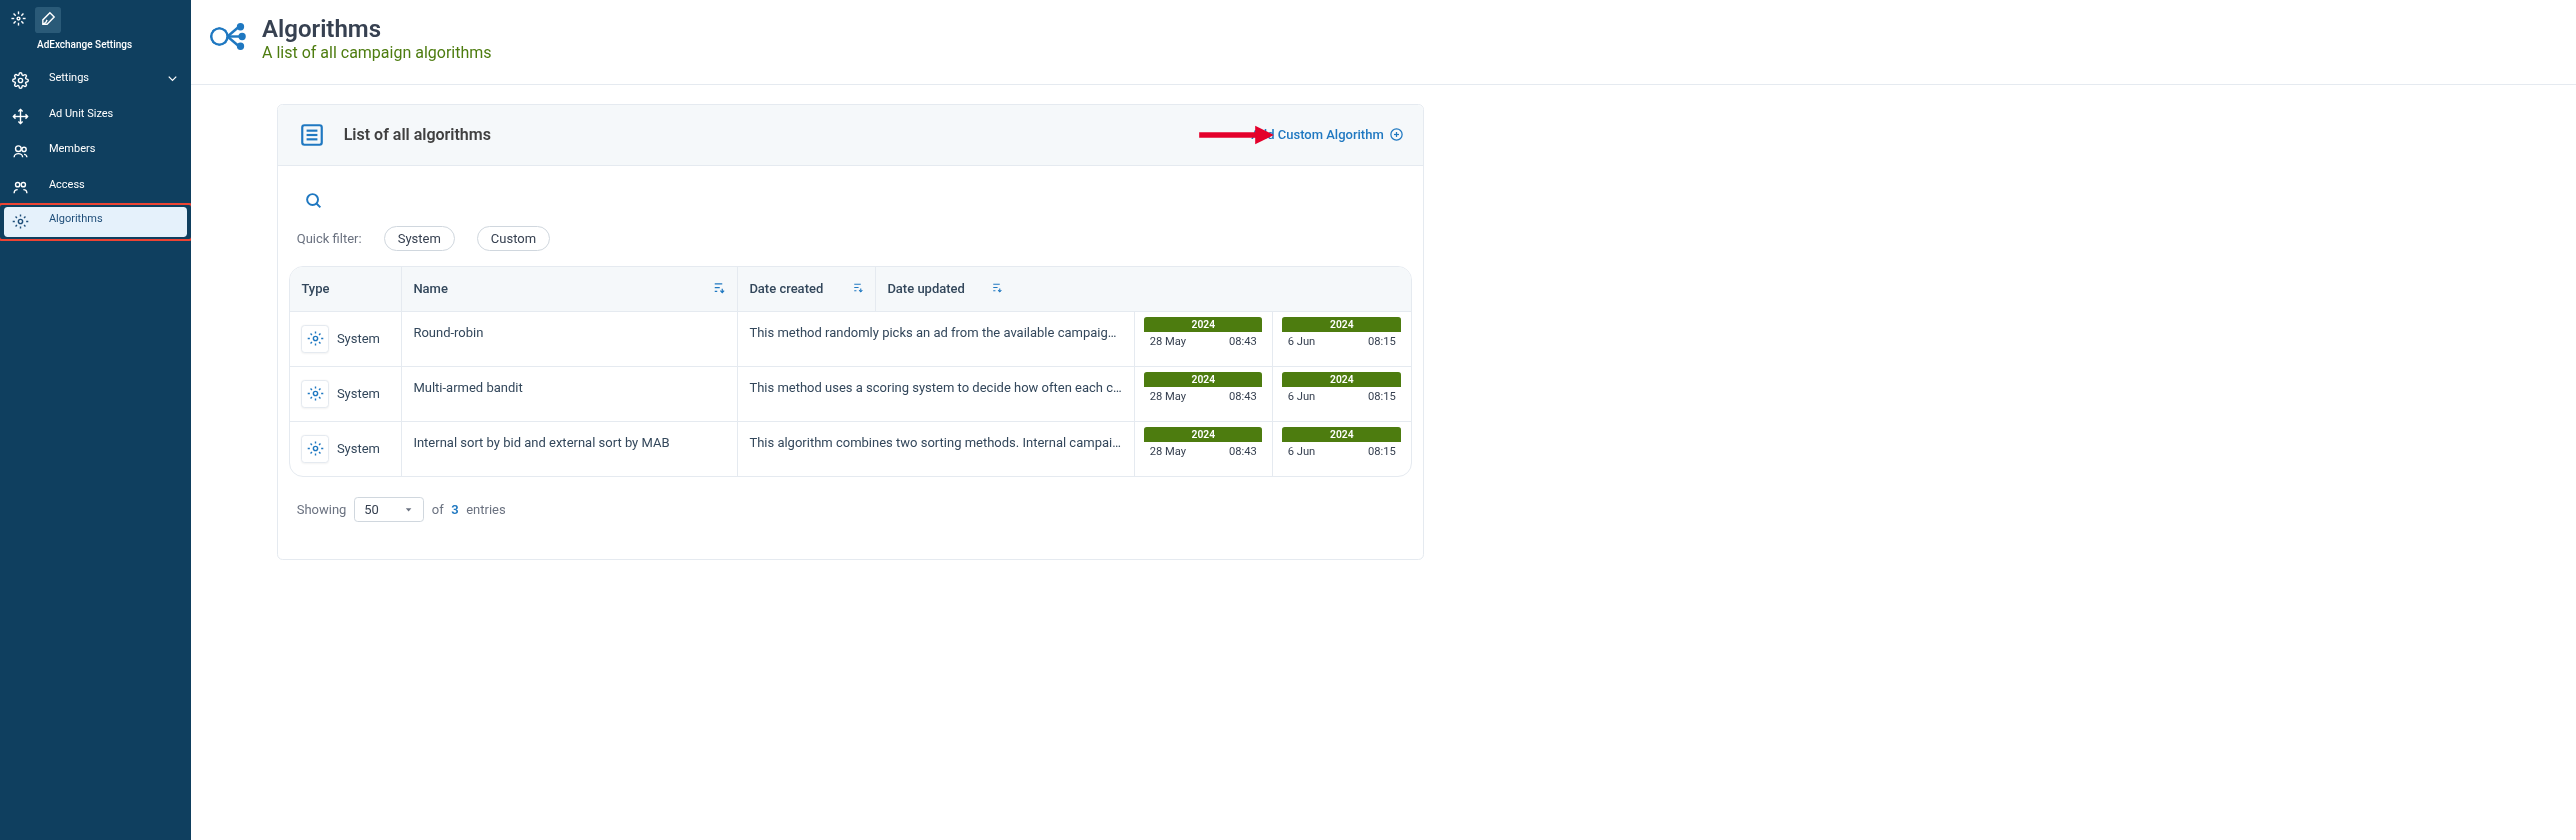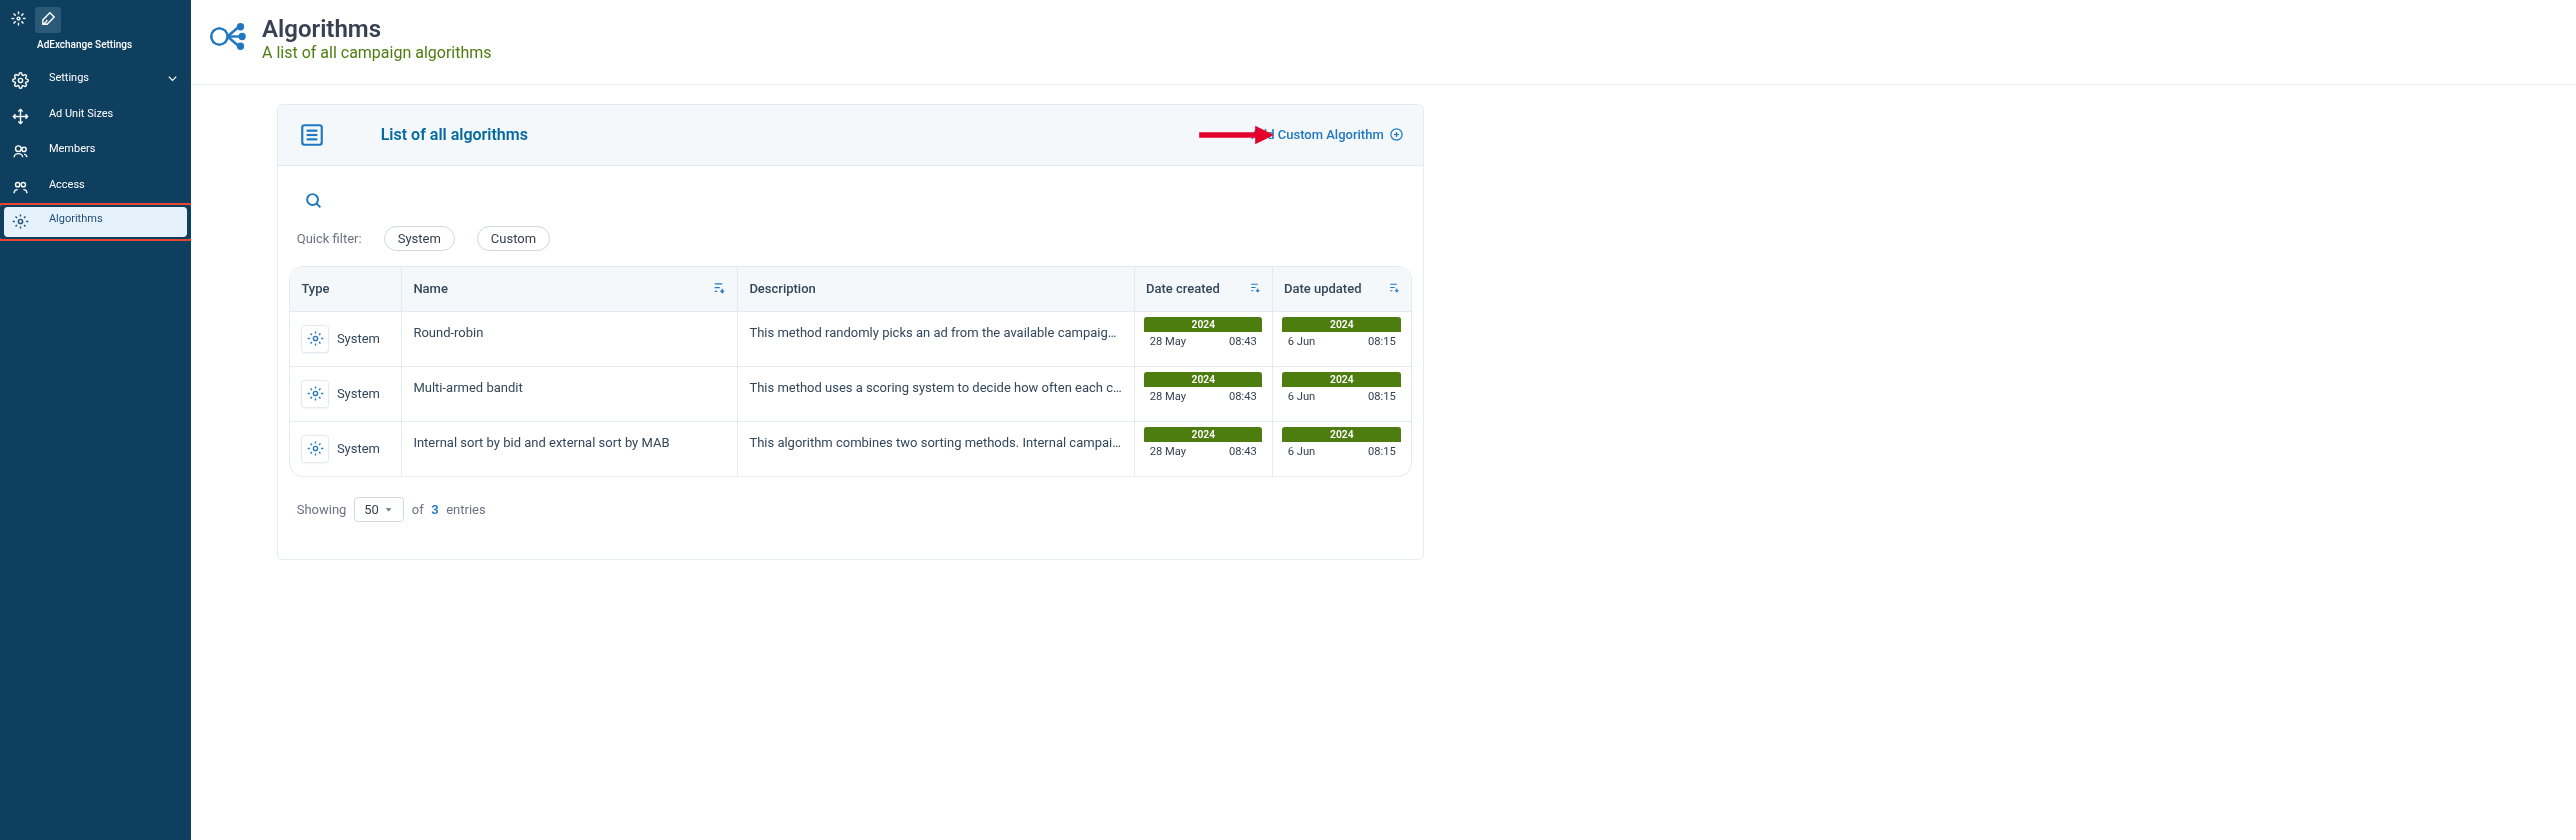--- a/index.html
+++ b/index.html
@@ -18,21 +18,21 @@
 .active-outline { outline: 2.8px solid #e43; border-radius: 1.9px; margin: 0px; }
 .main { flex: 1; background: #fff; }
 .page-header { display: flex; align-items: center; gap: 15px; padding: 15px 17px 22.4px 17px; }
 .page-header .icon-hdr svg { width: 39px; height: 39px; }
 .page-title { font-size: 24px; font-weight: 600; color: #374151; }
 .page-subtitle { font-size: 16px; color: #4d7c0f; }
 .divider { height: 0.9px; background: #e5eaf0; }
 .card { margin: 18.7px 0 0 86px; width: 1147px; border: 0.9px solid #e5eaf0; border-radius: 5.6px; background: #fff; }
 .card-header { display: flex; align-items: center; padding: 15px 18.7px; background: #f5f8fa; border-bottom: 0.9px solid #e5eaf0; border-radius: 5.6px 5.6px 0 0; }
 .card-header .list-icon { width: 30px; height: 30px; display: flex; align-items: center; justify-content: center; margin-right: 17px; }
-.card-header-title { font-size: 16px; font-weight: 600; color: #0369a1; margin-left: 37px; }
+.card-header-title { font-size: 16px; font-weight: 600; color: #404040; }
 .add-btn { margin-left: auto; color: #1f78c1; font-size: 13px; font-weight: 500; display: flex; align-items: center; gap: 5.6px; cursor: pointer; }
 .arrow-annot { position: absolute; }
 .search-row { padding: 17px 18.7px 9.3px 18.7px; }
 .search-btn { width: 34px; height: 34px; border-radius: 50%; display: flex; align-items: center; justify-content: center; cursor: pointer; }
 .filter-row { display: flex; align-items: center; gap: 22px; padding: 0 18.7px 15px 18.7px; font-size: 13px; color: #6b7280; }
 .pill { border: 0.9px solid #d0d7de; border-radius: 15px; padding: 3.7px 13px; font-size: 13px; color: #374151; cursor: pointer; background: #fff; }
 .table { width: calc(100% - 22.4px); margin: 0 11.2px; border: 0.9px solid #e5eaf0; border-radius: 14px; overflow: hidden; }
 .thead { display: flex; background: #f5f8fa; border-bottom: 0.9px solid #e5eaf0; }
 .th, .td { padding: 13px 11.2px; font-size: 13px; color: #33475b; }
 .th { font-weight: 500; display: flex; align-items: center; }
@@ -45,21 +45,21 @@
 .trow { display: flex; border-bottom: 0.9px solid #e5eaf0; }
 .trow:last-child { border-bottom: none; }
 .type-cell { display: flex; align-items: center; gap: 7.5px; }
 .type-badge { width: 28px; height: 28px; border: 0.9px solid #e5eaf0; border-radius: 3.7px; display: flex; align-items: center; justify-content: center; box-shadow: 0 0.9px 1.9px rgba(0,0,0,0.05); background:#fff; }
 .date-chip { width: 100%; }
 .date-chip .year { background: #4d7c0f; color: #fff; font-size: 10.3px; font-weight: 600; text-align: center; border-radius: 2.8px 2.8px 0 0; padding: 0.9px 0; }
 .date-chip .dt { display: flex; justify-content: space-between; font-size: 11.2px; color: #374151; padding: 2.8px 5.6px 0 5.6px; }
 .td.col-created, .td.col-updated { padding: 5.6px 9.3px; }
 .ellipsis { white-space: nowrap; overflow: hidden; text-overflow: ellipsis; }
 .footer-row { display: flex; align-items: center; padding: 20.5px 18.7px 37px 18.7px; font-size: 13px; color: #6b7280; gap: 7.5px; }
-.select-box { border: 0.9px solid #d0d7de; border-radius: 3.7px; padding: 3.7px 9.3px; display: flex; align-items: center; gap: 4px; color: #374151; cursor: pointer; }
+.select-box { border: 0.9px solid #d0d7de; border-radius: 3.7px; padding: 3.7px 9.3px; display: flex; align-items: center; gap: 24px; color: #374151; cursor: pointer; }
 .entries-count { color: #1f78c1; font-weight: 600; }
 </style>
 </head>
 <body>
 
 <div class="sidebar">
   <div class="sidebar-top-icons">
     <div class="icon-btn">
       <span class="sidebar-icon"><svg viewBox="0 0 24 24">
             <circle cx="12" cy="12" r="2"></circle>
@@ -215,21 +215,20 @@
         <div class="th col-name">
           <span>Name</span>
           <span class="sort-icon"><svg viewBox="0 0 24 24" width="15" height="15" stroke="#1f78c1" fill="none" stroke-width="2">
                 <line x1="6" y1="6" x2="18" y2="6"></line>
                 <line x1="6" y1="12" x2="14" y2="12"></line>
                 <line x1="6" y1="18" x2="10" y2="18"></line>
                 <polyline points="18 14 18 20"></polyline>
                 <polyline points="15 17 18 20 21 17"></polyline>
               </svg></span>
         </div>
-        <div class="th col-desc">Description</div>
         <div class="th col-created">
           <span>Date created</span>
           <span class="sort-icon"><svg viewBox="0 0 24 24" width="13" height="13" stroke="#1f78c1" fill="none" stroke-width="2">
                 <line x1="6" y1="6" x2="18" y2="6"></line>
                 <line x1="6" y1="12" x2="14" y2="12"></line>
                 <line x1="6" y1="18" x2="10" y2="18"></line>
                 <polyline points="18 14 18 20"></polyline>
                 <polyline points="15 17 18 20 21 17"></polyline>
               </svg></span>
         </div>

